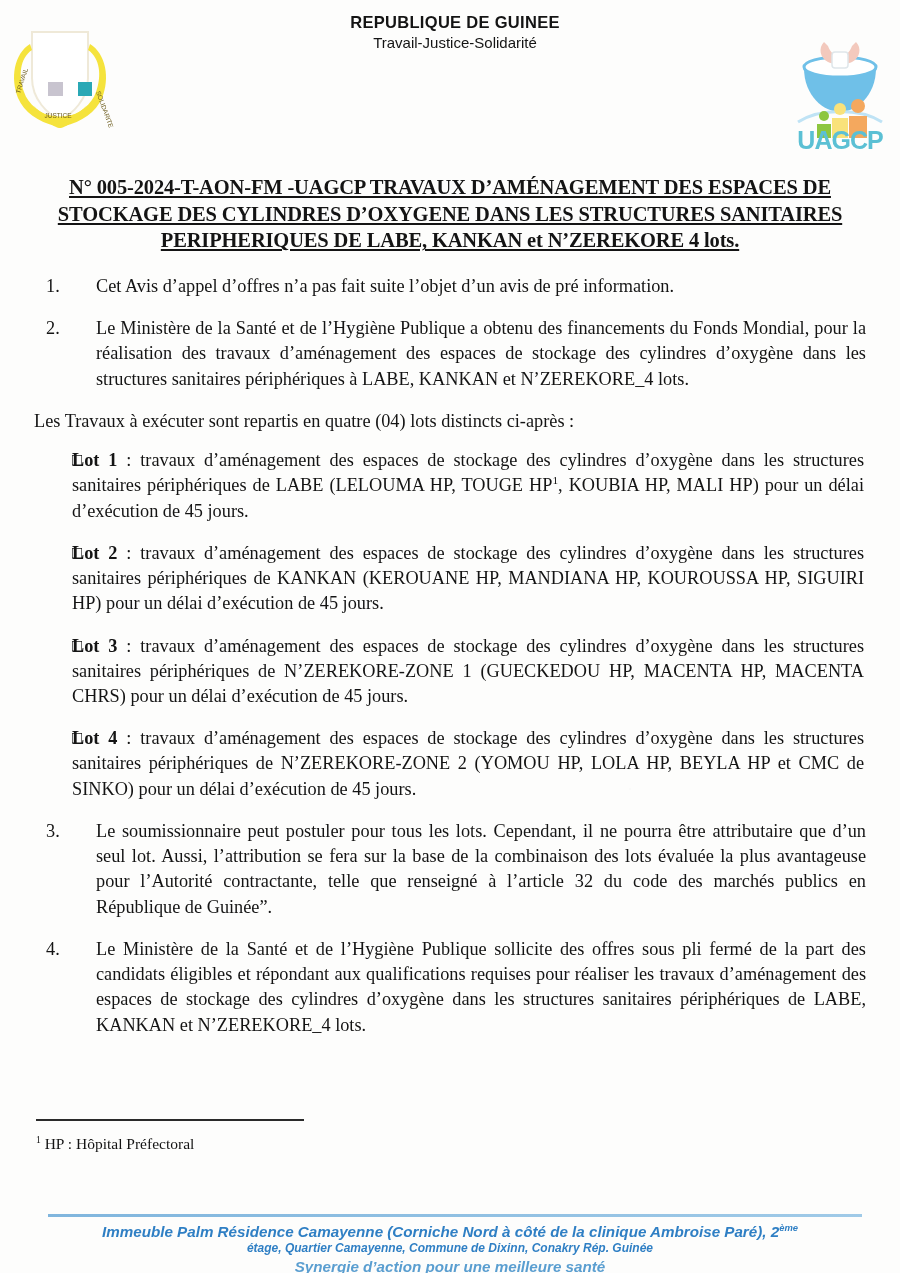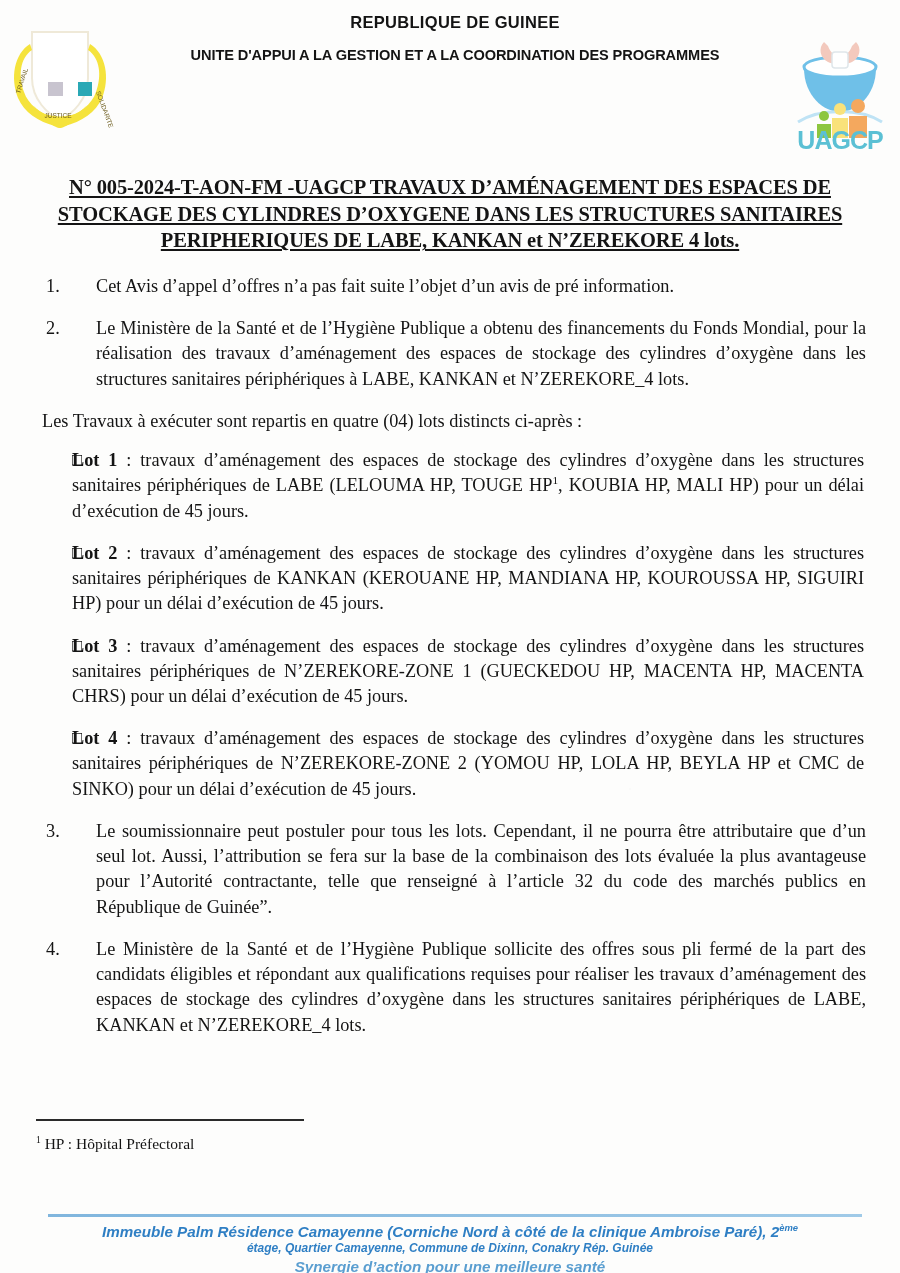--- a/index.html
+++ b/index.html
@@ -122,21 +122,21 @@
     flex: 0 0 62px;
     padding-left: 12px;
     box-sizing: border-box;
   }
   .num-text {
     flex: 1 1 auto;
     text-align: justify;
     text-justify: inter-word;
   }
   .intro-line {
-    margin: 2px 0 14px 8px;
+    margin: 2px 0 14px 0;
     text-align: left;
   }
   .lot-list {
     margin: 0 0 10px 0;
   }
   .lot-item {
     display: flex;
     margin-bottom: 17px;
   }
   .lot-box {
@@ -236,21 +236,21 @@
         <rect x="74" y="68" width="14" height="14" fill="#2aa8b5"></rect>
 
         <text x="16" y="80" font-size="6.5" font-family="Liberation Sans, sans-serif" fill="#6b5b1c" transform="rotate(-72 16 80)">TRAVAIL</text>
         <text x="54" y="104" font-size="6.5" font-family="Liberation Sans, sans-serif" fill="#6b5b1c" text-anchor="middle">JUSTICE</text>
         <text x="92" y="78" font-size="6.5" font-family="Liberation Sans, sans-serif" fill="#6b5b1c" transform="rotate(70 92 78)">SOLIDARITE</text>
       </svg>
     </div>
 
     <div class="header-text">
       <div class="h-line1">REPUBLIQUE DE GUINEE</div>
-      <div class="h-line4">UNITE D'APPUI A LA GESTION ET A LA COORDINATION DES PROGRAMMES</div>
+      <div class="h-line2">Travail-Justice-Solidarité</div>
     </div>
 
     <div class="uacp-logo">
       <svg class="uacp-mark" viewBox="0 0 112 128" width="112" height="128" aria-hidden="true">
 
         <path d="M20 56 C20 84 40 100 56 100 C72 100 92 84 92 56 Z" fill="#6fc0e8"></path>
         <ellipse cx="56" cy="55" rx="36" ry="10" fill="#ffffff" stroke="#6fc0e8" stroke-width="3"></ellipse>
 
         <path d="M40 30 C34 36 36 46 44 50 C50 53 56 52 58 48 C52 46 46 40 44 34 Z" fill="#f3c9bd"></path>
         <path d="M72 30 C78 36 76 46 68 50 C62 53 56 52 54 48 C60 46 66 40 68 34 Z" fill="#f3c9bd"></path>

